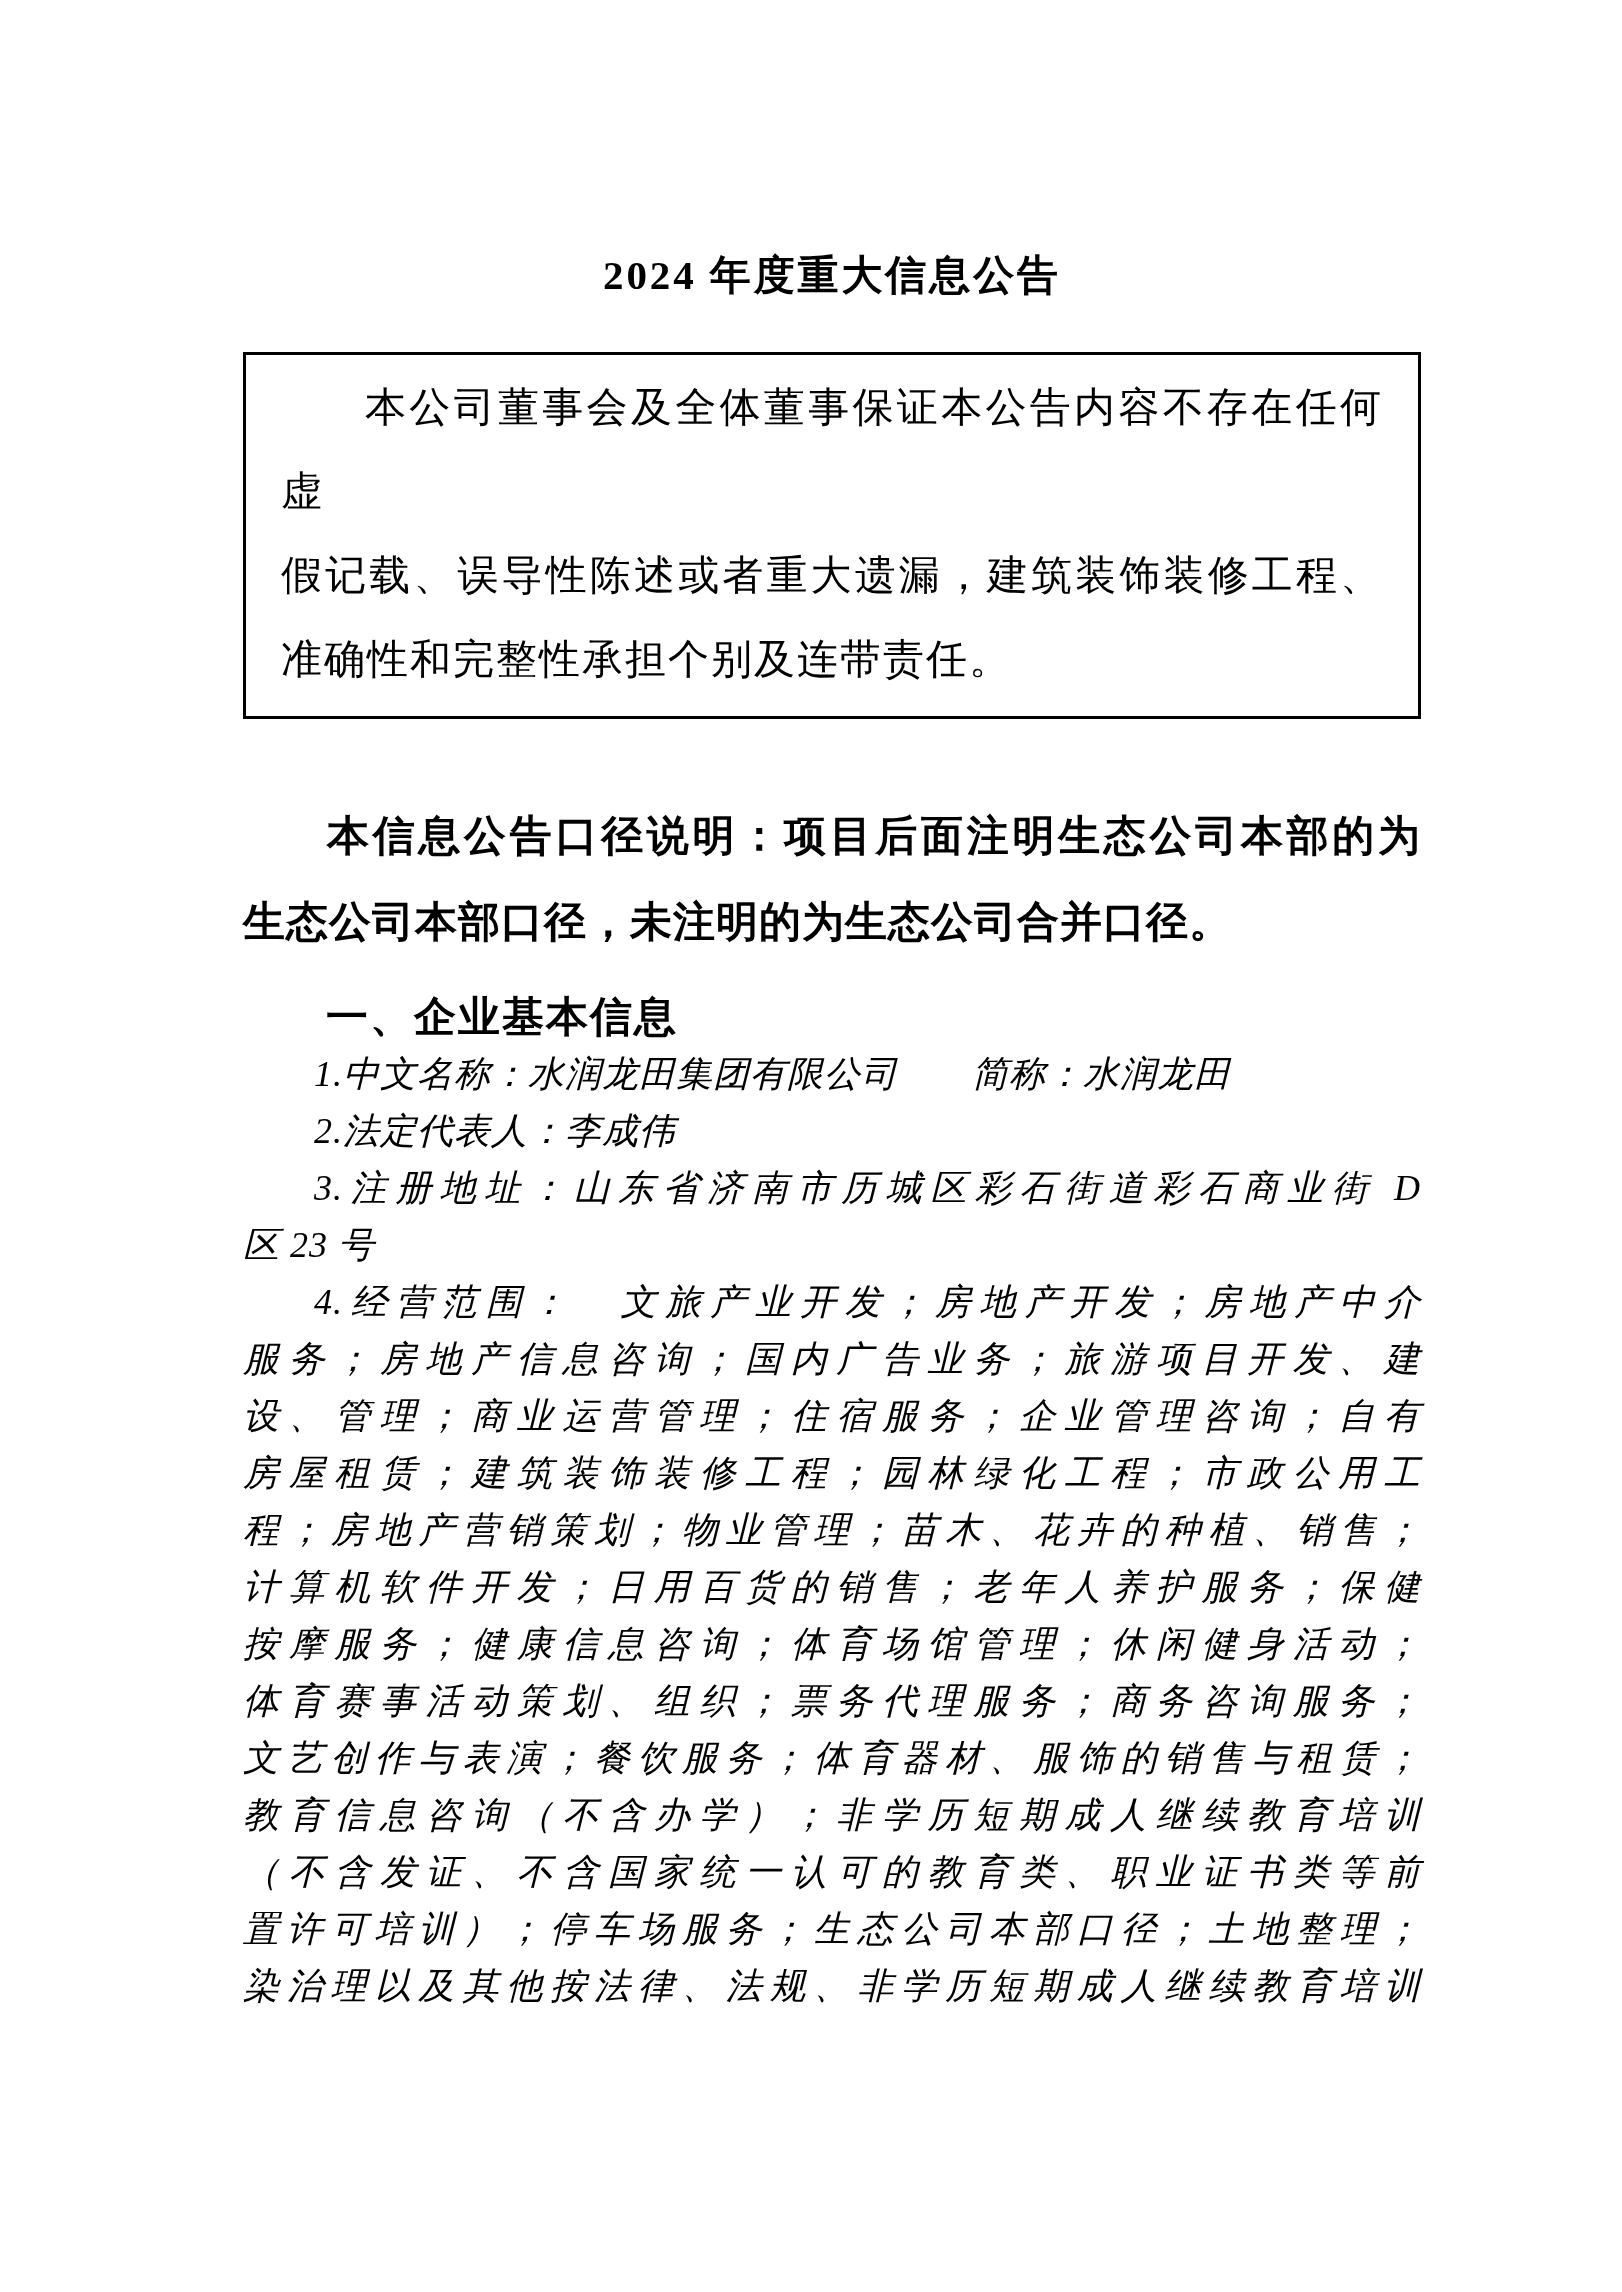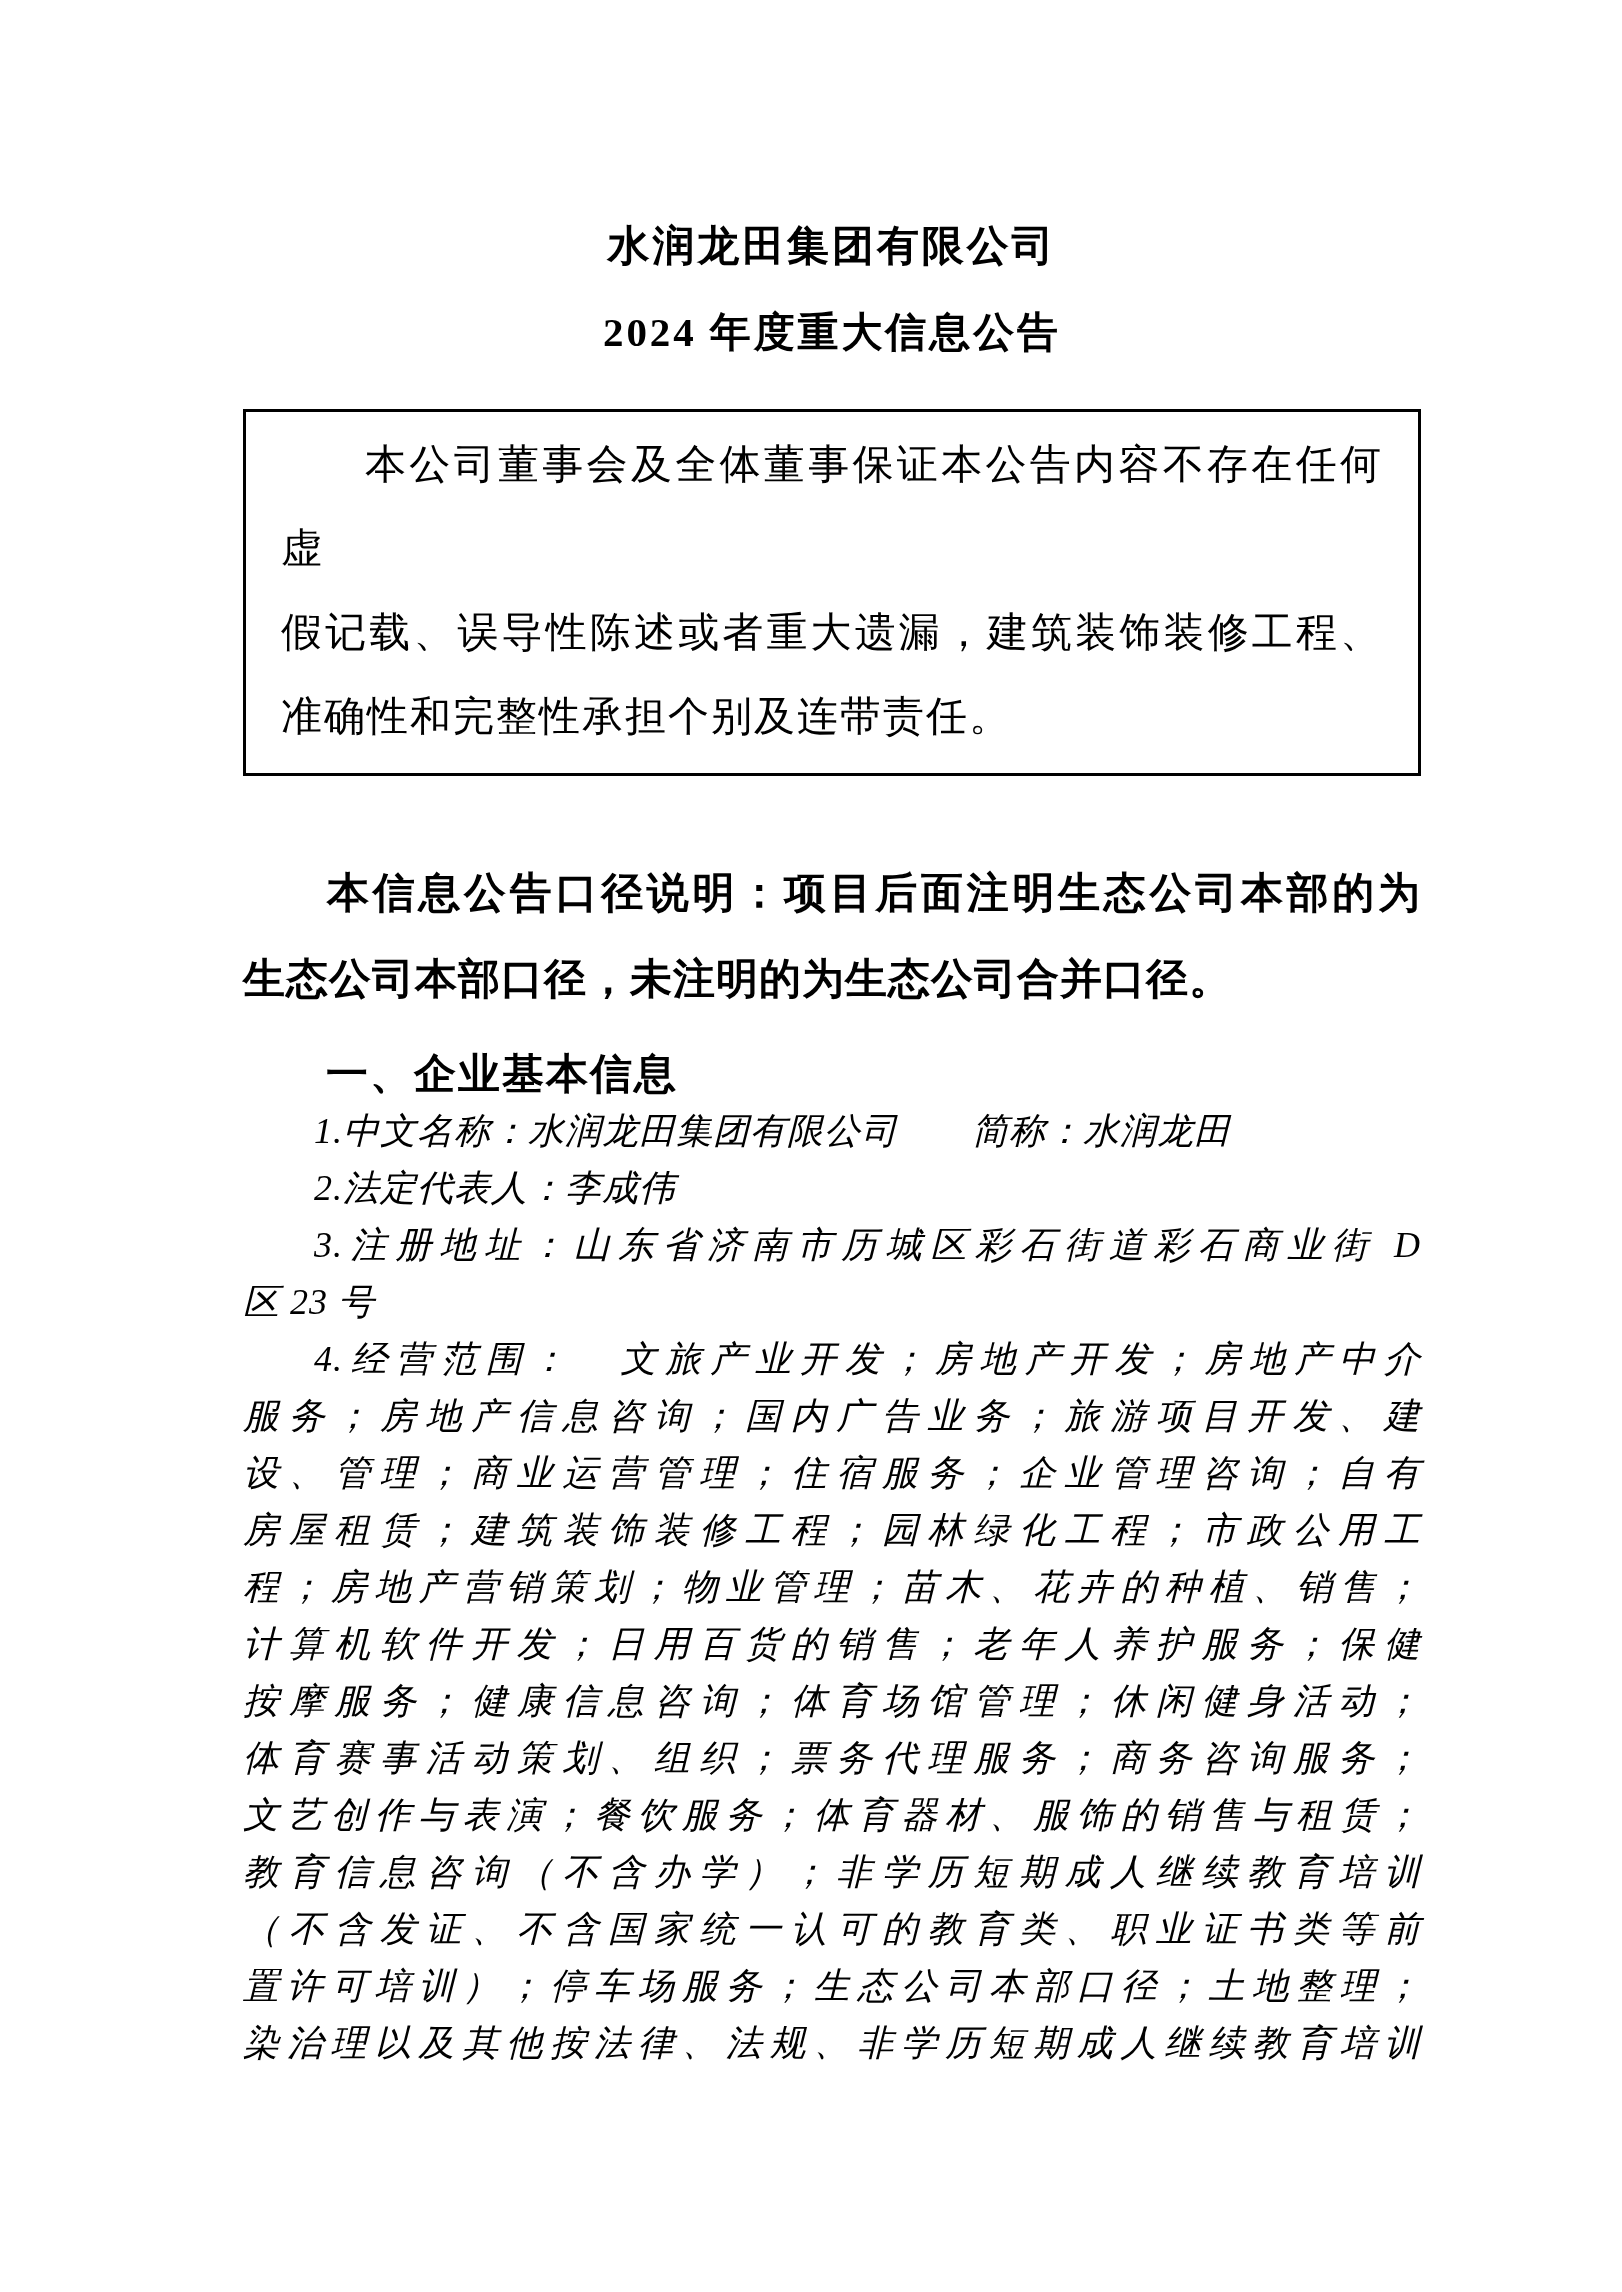--- a/index.html
+++ b/index.html
@@ -71,21 +71,20 @@
   .line.fill {
     text-align: justify;
     text-align-last: justify;
   }
 </style>
 </head>
 <body>
 
 <div class="page">
 
-  <h1 class="title">水润龙田集团有限公司</h1>
 
   <h2 class="subtitle">2024 年度重大信息公告</h2>
 
   <div class="disclaimer-box">
       <div class="line indent fill">本公司董事会及全体董事保证本公告内容不存在任何虚</div>
       <div class="line fill">假记载、误导性陈述或者重大遗漏，建筑装饰装修工程、</div>
       <div class="line">准确性和完整性承担个别及连带责任。</div>
     </div>
 
   <div class="caliber-note">

